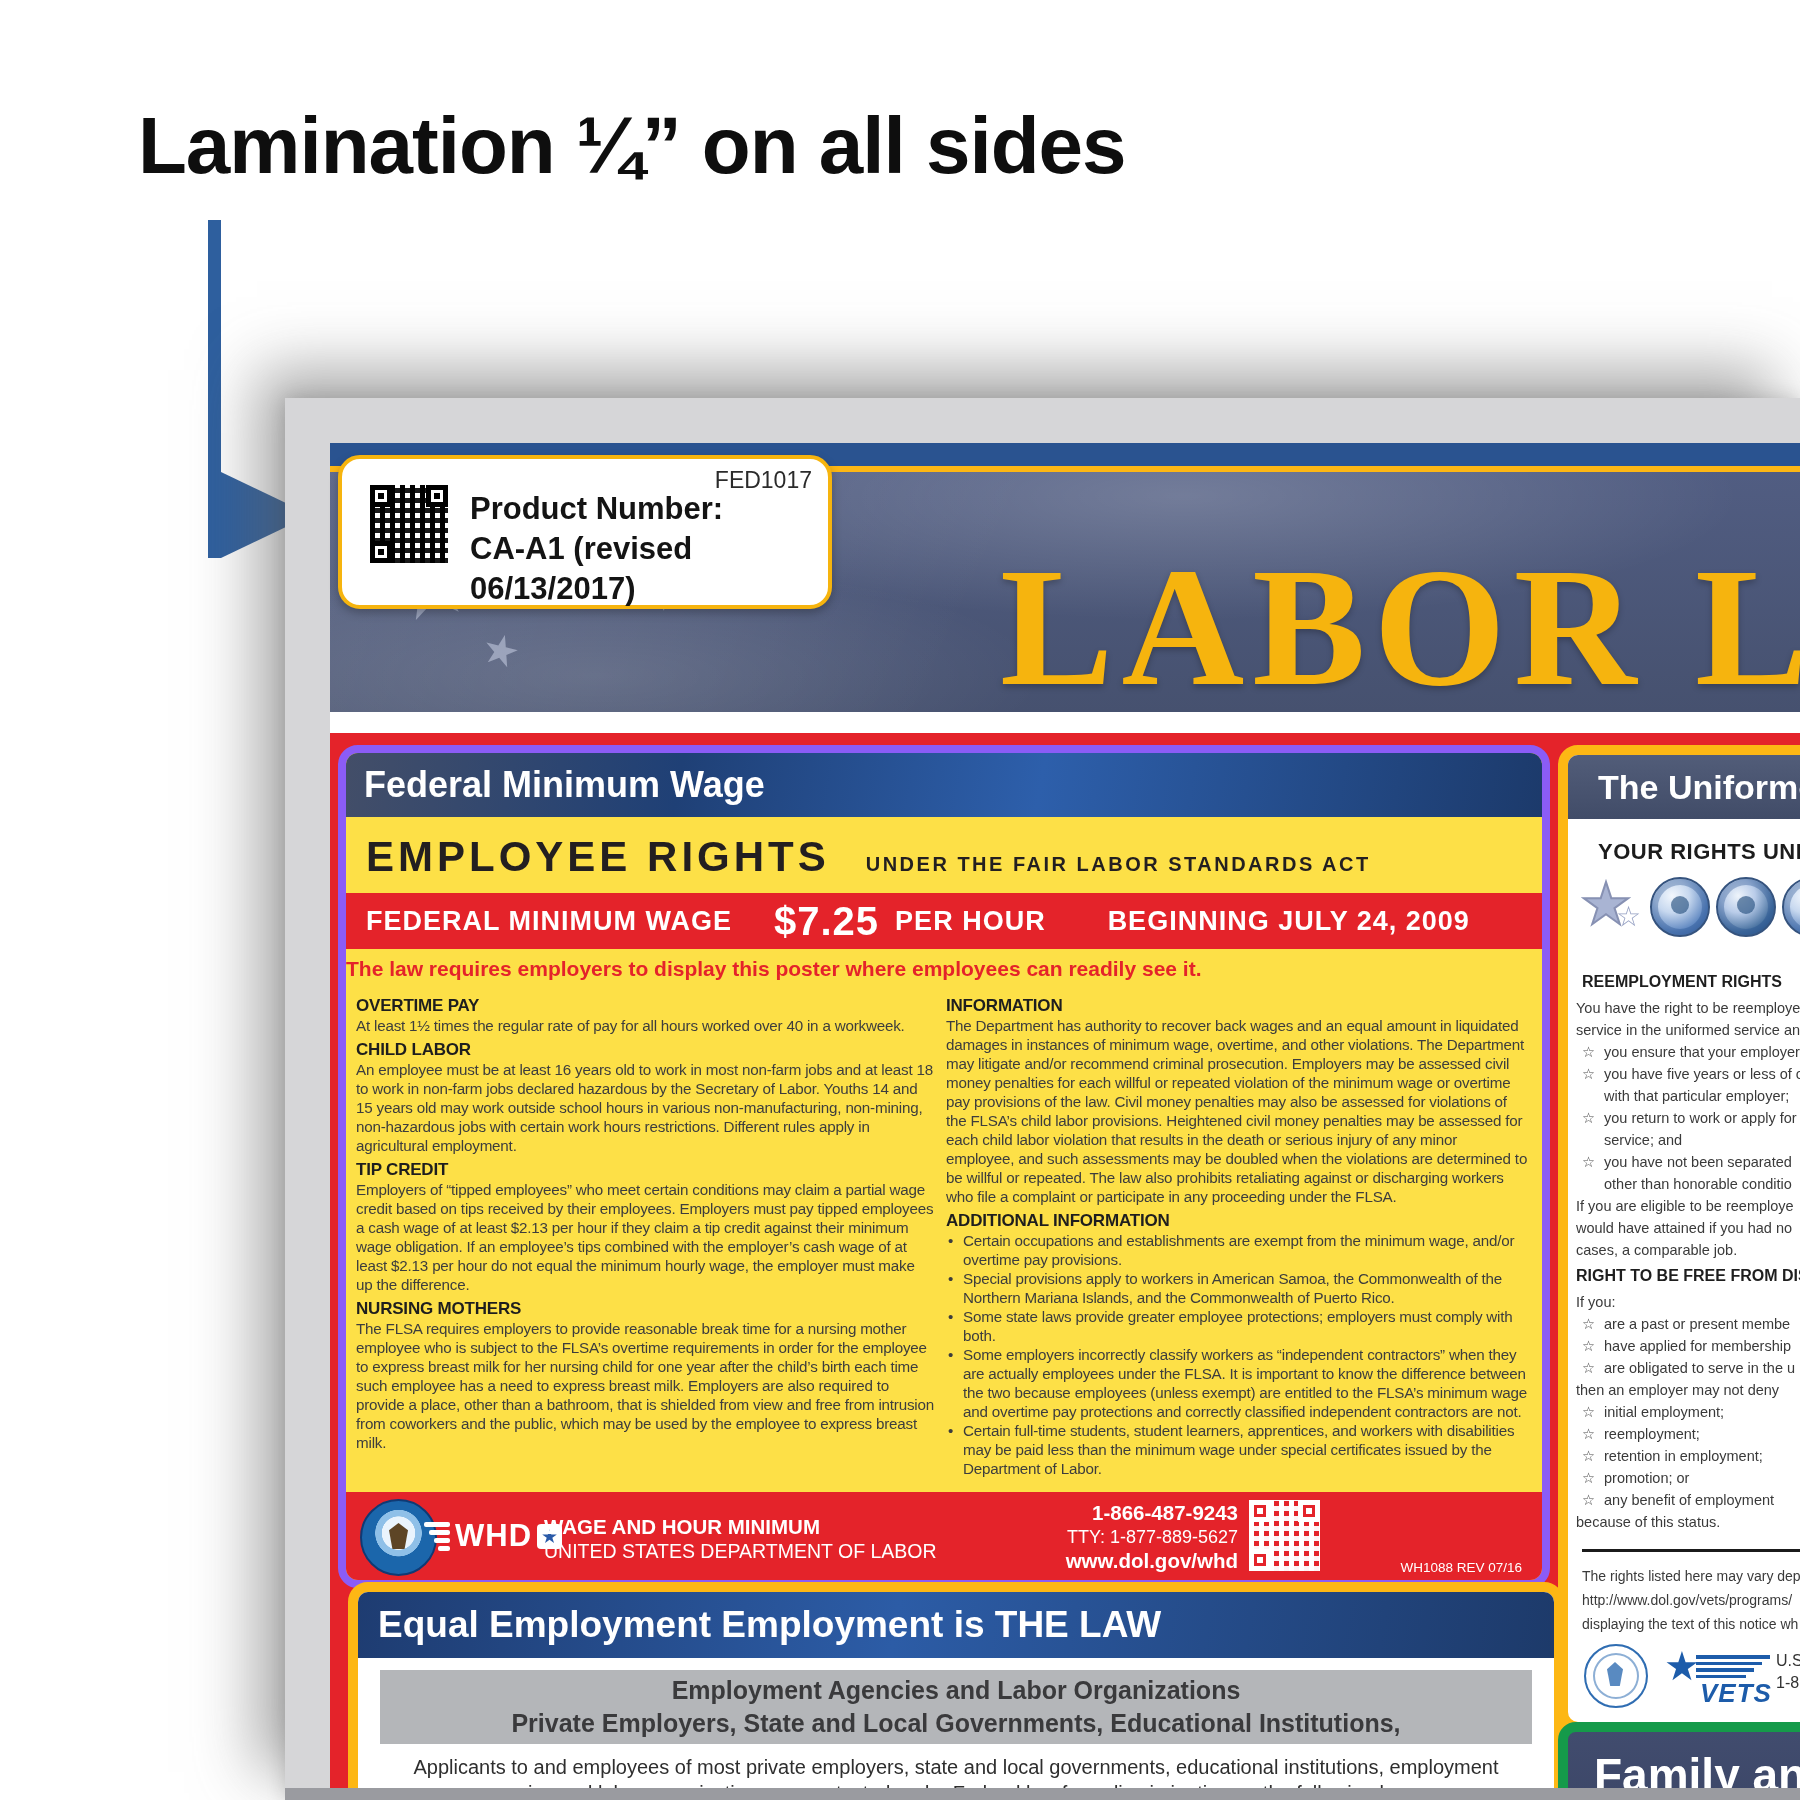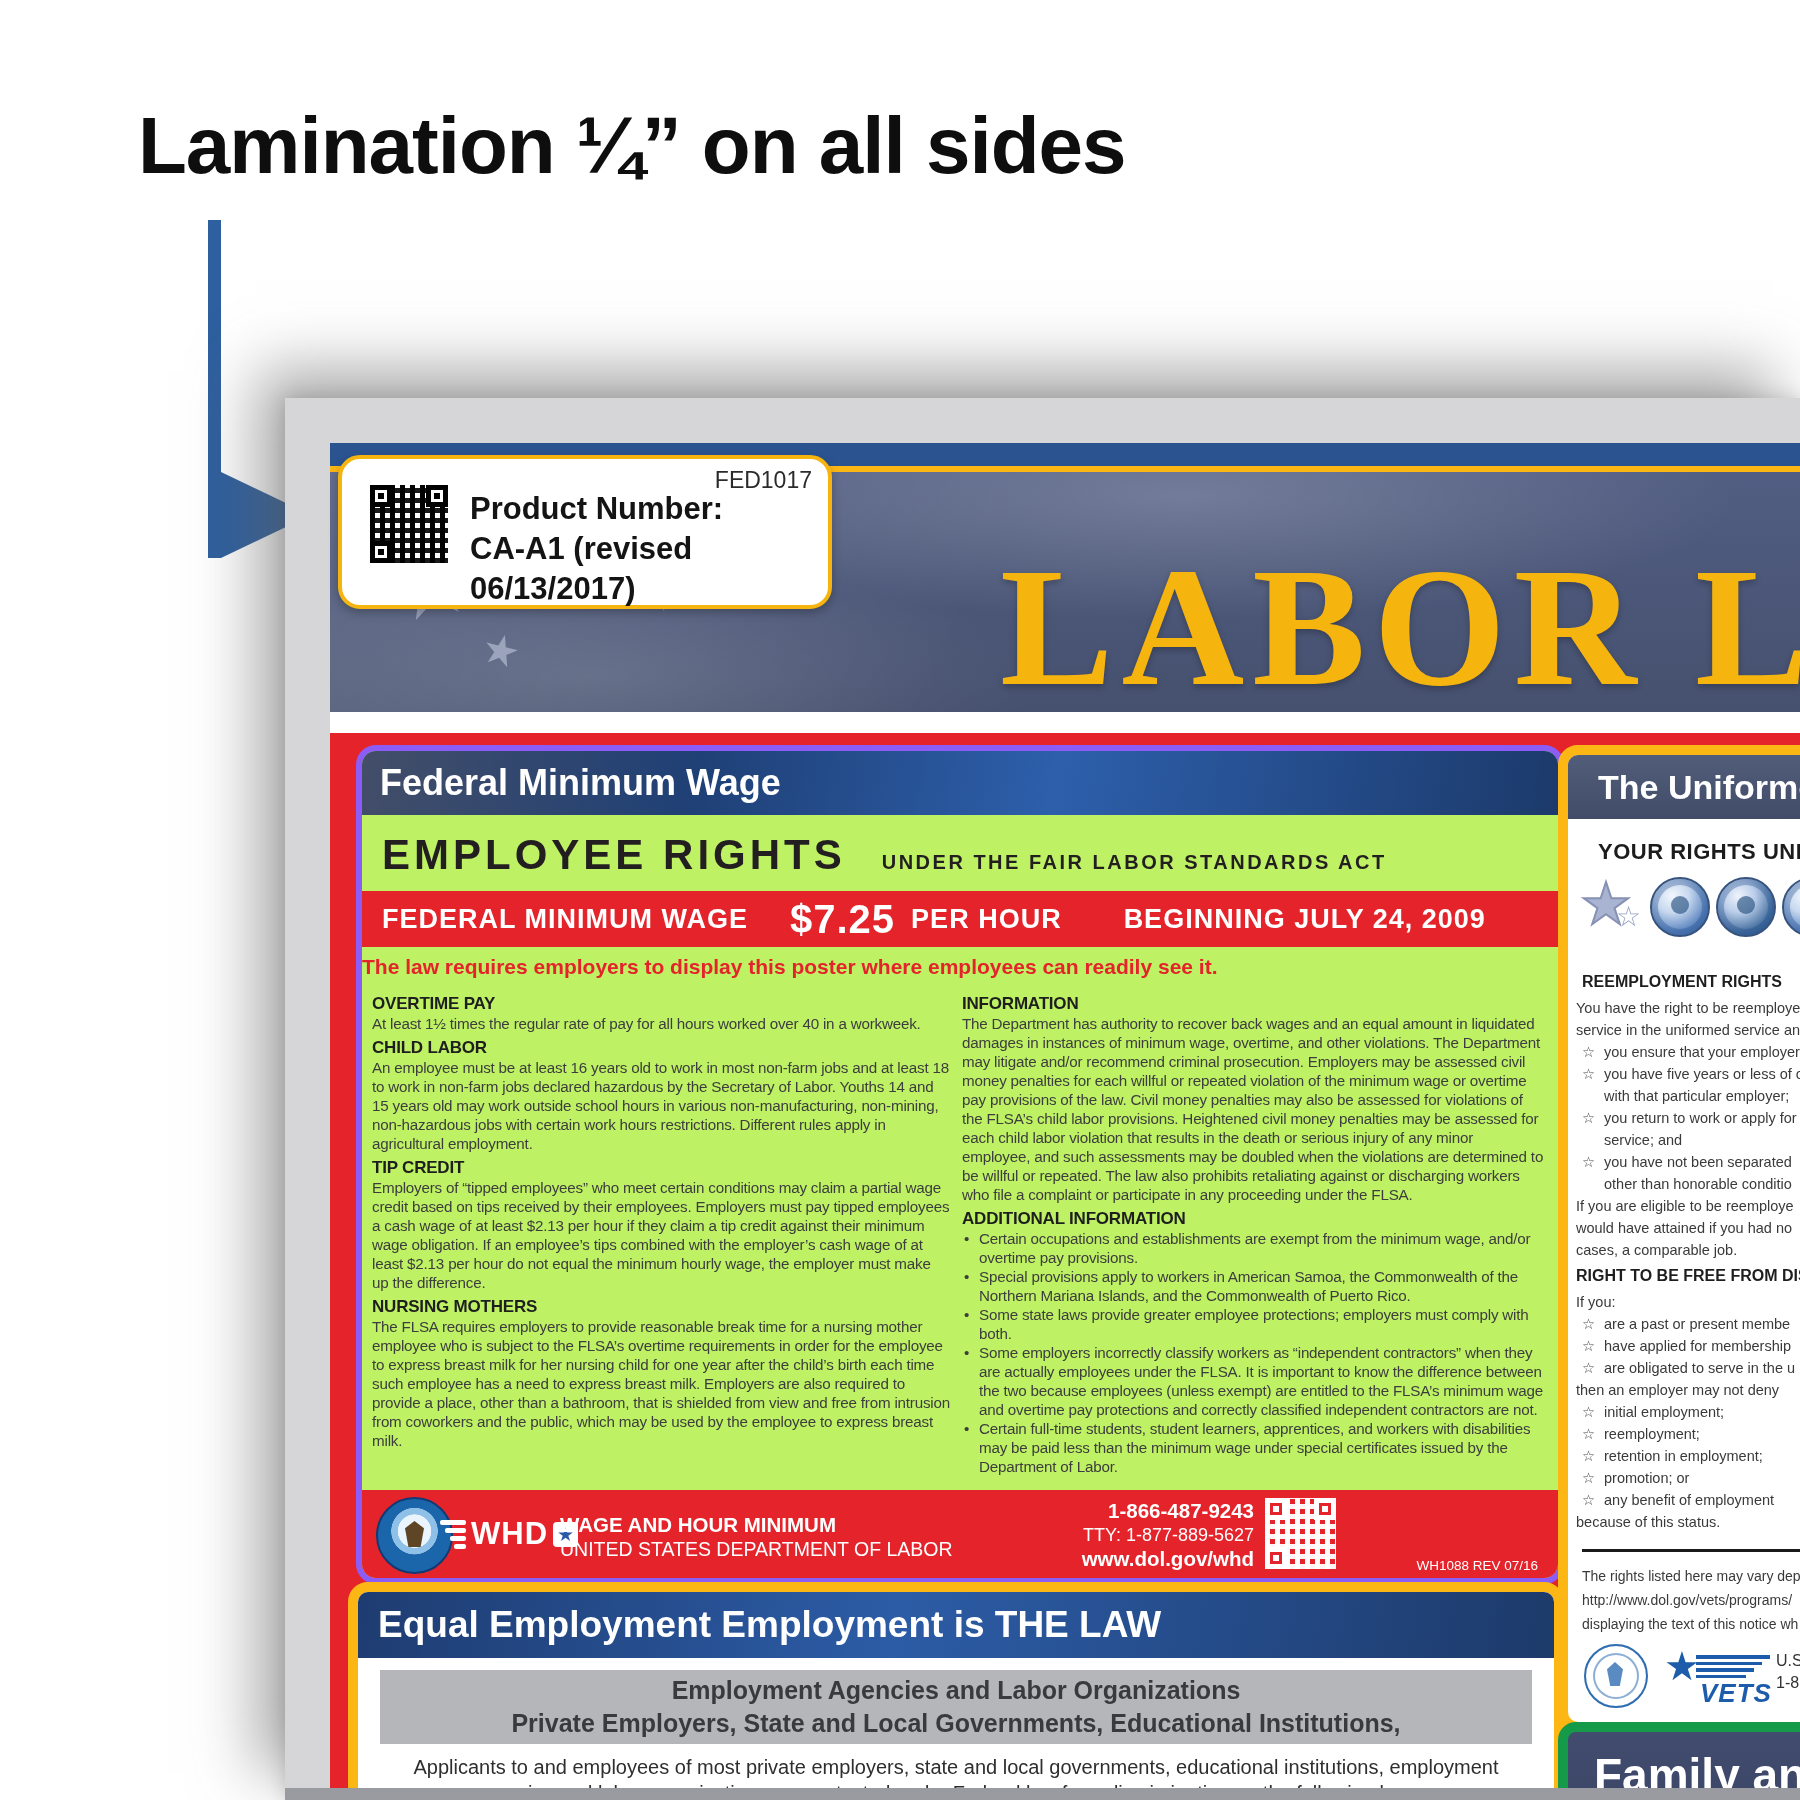--- a/index.html
+++ b/index.html
@@ -54,22 +54,22 @@
   .qf{position:absolute;width:22px;height:22px;}
   .qr-dark .qf{background:#fff;box-shadow:inset 0 0 0 5px #000, inset 0 0 0 8px #fff, inset 0 0 0 14px #000;}
   .qr-light .qf{background:#e4232a;box-shadow:inset 0 0 0 5px #fff, inset 0 0 0 8px #e4232a, inset 0 0 0 14px #fff;}
   .qf.tl{left:0;top:0;} .qf.tr{right:0;top:0;} .qf.bl{left:0;bottom:0;}
   .pqr{left:28px;top:26px;width:78px;height:78px;}
 
   
   .red-frame{left:330px;top:733px;width:1470px;height:1055px;background:#e4232a;}
 
   
-  .flsa-panel{left:356px;top:745px;width:1196px;height:827px;border:6px solid #8b5cf6;border-radius:20px;
-              background:#bef264;overflow:hidden;}
+  .flsa-panel{left:338px;top:745px;width:1196px;height:827px;border:8px solid #8b5cf6;border-radius:20px;
+              background:#fde047;overflow:hidden;}
   .flsa-head{height:64px;line-height:64px;padding-left:18px;color:#fff;font-size:36px;font-weight:bold;
              background:linear-gradient(100deg,#434e68 0%,#1f4076 28%,#2d5fab 58%,#1c3a6b 100%);}
   .er-row{display:flex;align-items:baseline;margin-top:16px;padding-left:20px;}
   .er-main{font-size:42px;font-weight:bold;letter-spacing:4px;color:#231f20;}
   .er-sub{font-size:20px;font-weight:bold;letter-spacing:2.5px;color:#231f20;margin-left:36px;}
   .wage-bar{display:flex;align-items:center;margin-top:12px;height:56px;background:#e4232a;color:#fff;padding-left:20px;}
   .wb-label{font-size:27px;font-weight:bold;letter-spacing:1px;}
   .wb-amount{font-size:40px;font-weight:bold;margin-left:42px;letter-spacing:1px;}
   .wb-per{font-size:27px;font-weight:bold;margin-left:16px;letter-spacing:1px;}
   .wb-begin{font-size:27px;font-weight:bold;margin-left:62px;letter-spacing:1px;}

